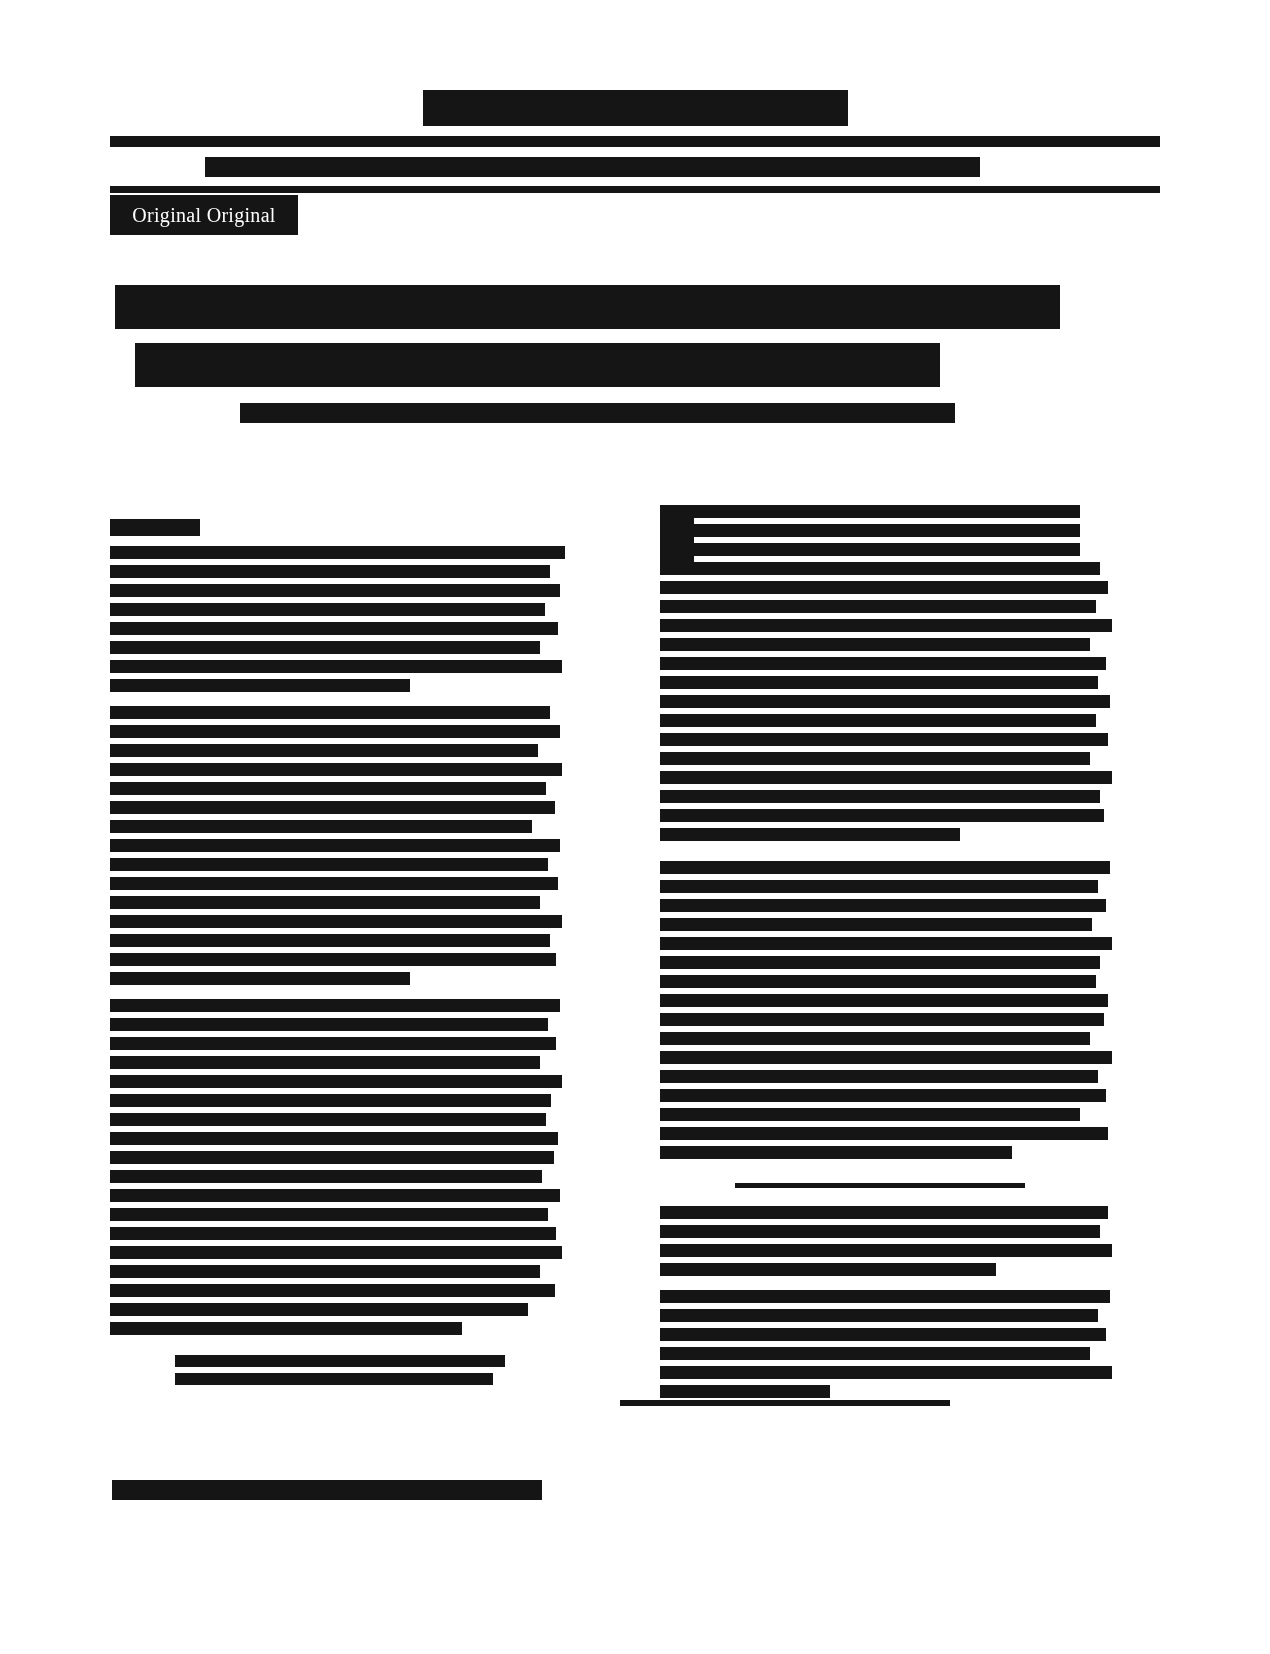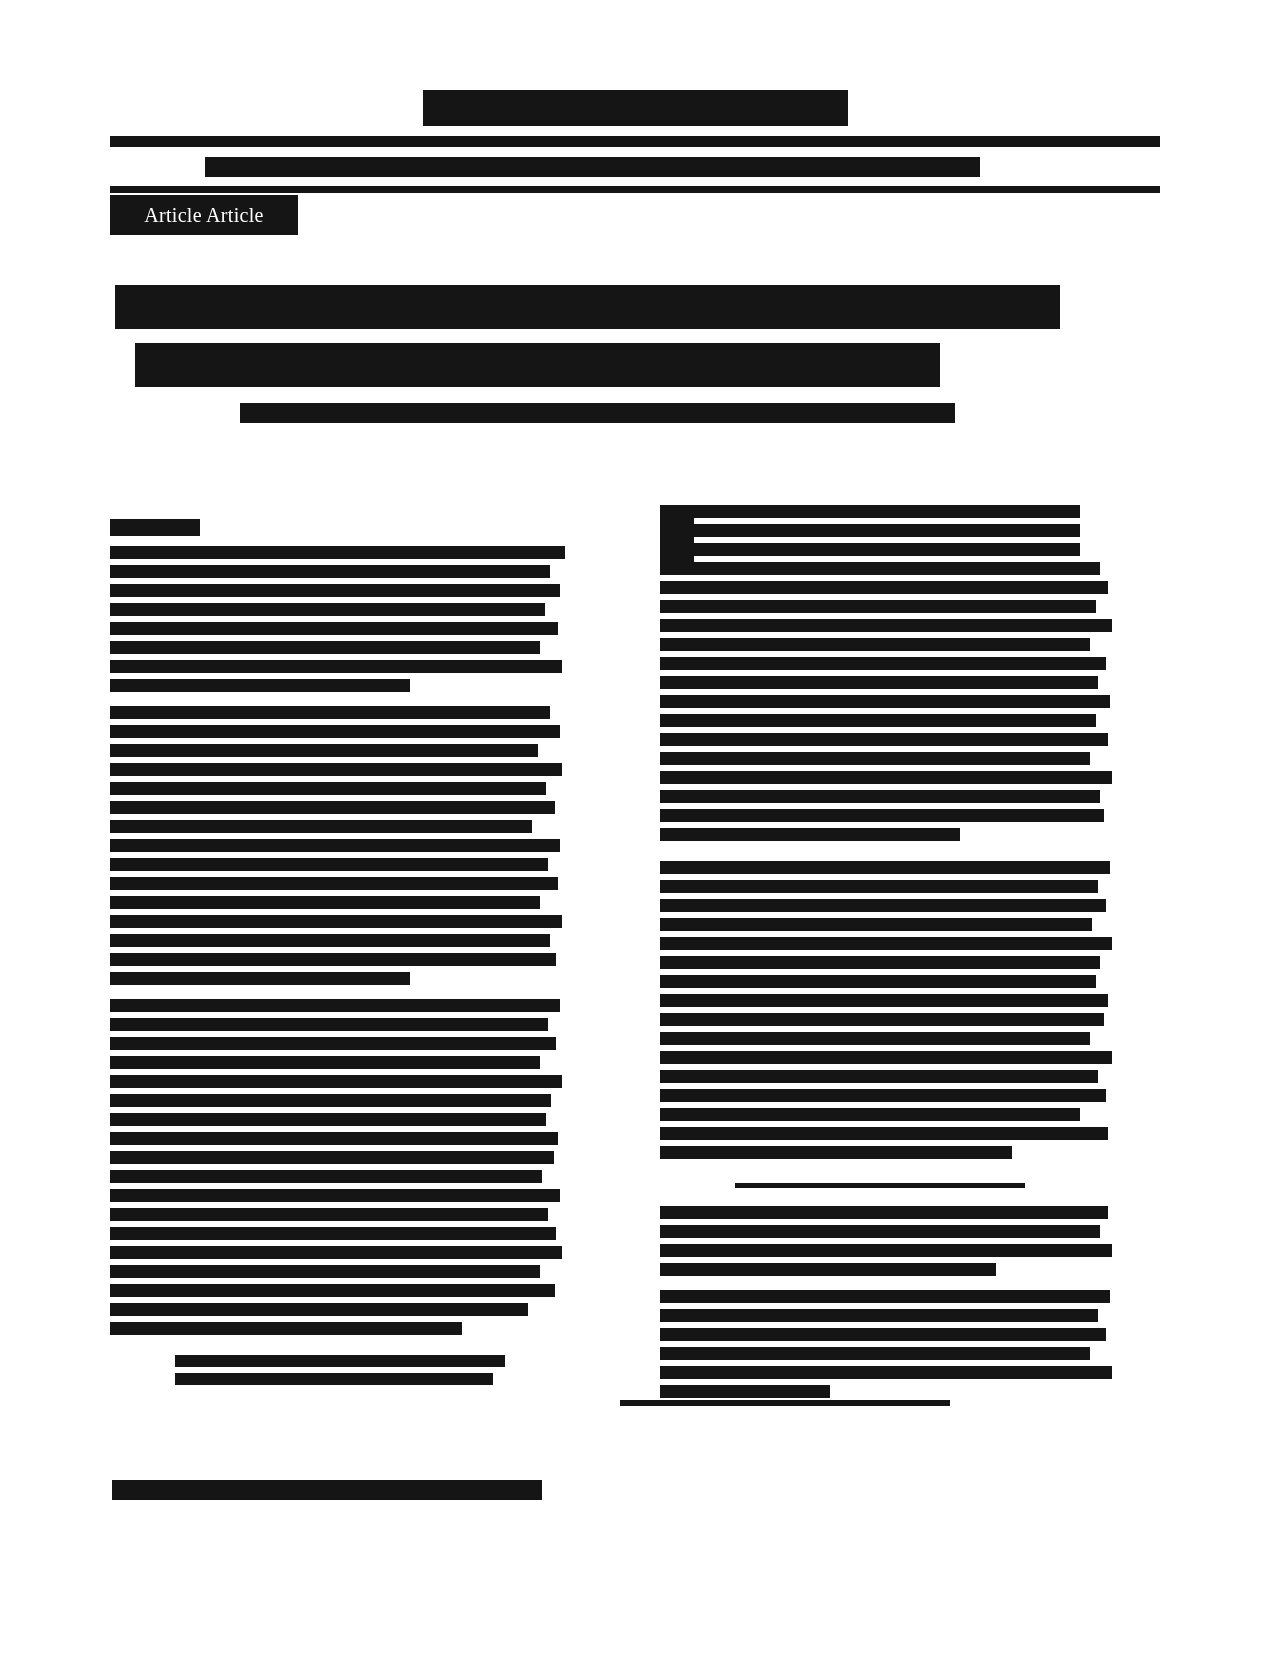--- a/index.html
+++ b/index.html
@@ -146,21 +146,21 @@
 </head>
 <body>
 
 <div id="masthead">
   <div id="journal-title-bar" class="bar"></div>
   <div id="rule-thick" class="bar"></div>
   <div id="masthead-sub" class="bar"></div>
   <div id="rule-thin" class="bar"></div>
 </div>
 
-<div id="article-flag">Article Article</div>
+<div id="article-flag">Original Original</div>
 
 <div id="title-block">
   <div id="title-line-1" class="bar title-line"></div>
   <div id="title-line-2" class="bar title-line"></div>
   <div id="authors-bar" class="bar"></div>
 </div>
 
 <div id="columns">
   <div class="column" id="col-left">
       <div class="bar sec-head" style="width: 90px;"></div>

